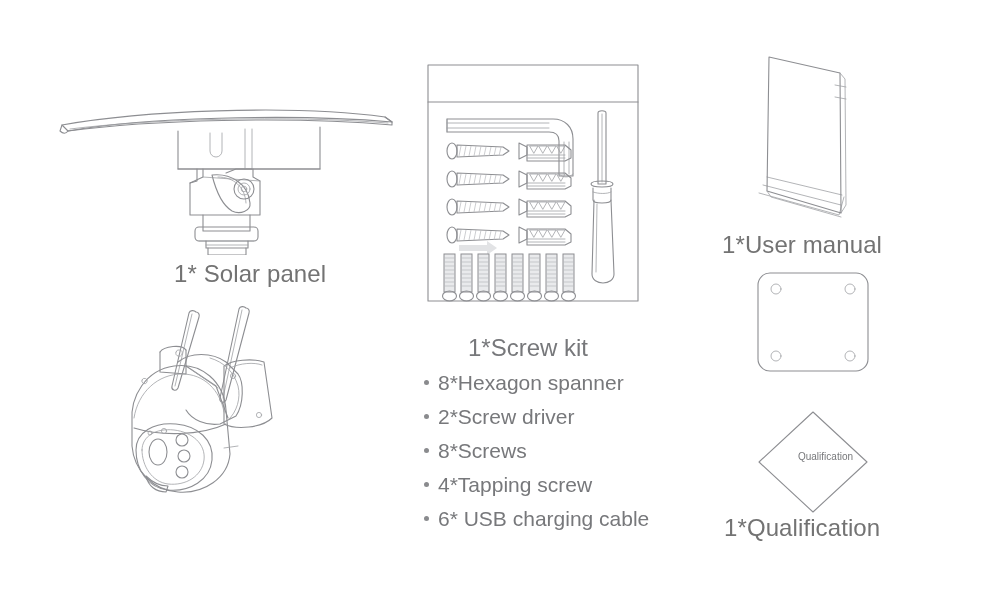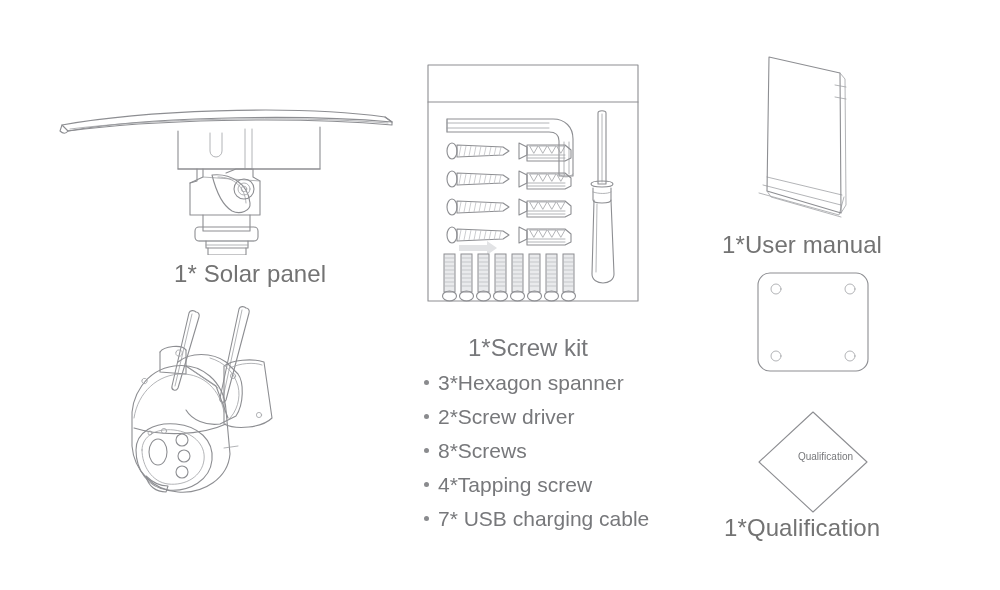--- a/index.html
+++ b/index.html
@@ -305,37 +305,37 @@
         <path class="ln" d="M169 138 L 167 212 C 167 224, 189 224, 189 212 L 186 138"></path>
         <path class="ln-thin" d="M172 142 L 171 210"></path>
       </g>
     </svg>
   </div>
 
   <div class="kit-title">1*Screw kit</div>
   <ul class="kit-list">
     <li>
         <span class="dot"></span>
-        <span>3*Hexagon spanner</span>
+        <span>8*Hexagon spanner</span>
       </li>
     <li>
         <span class="dot"></span>
         <span>2*Screw driver</span>
       </li>
     <li>
         <span class="dot"></span>
         <span>8*Screws</span>
       </li>
     <li>
         <span class="dot"></span>
         <span>4*Tapping screw</span>
       </li>
     <li>
         <span class="dot"></span>
-        <span>7* USB charging cable</span>
+        <span>6* USB charging cable</span>
       </li>
   </ul>
 
   <div class="abs" style="left:745px; top:45px;">
     <svg width="130" height="180" viewBox="0 0 130 180">
 
       <path class="ln-thin" d="M14 148 L 94 170 L 99 152"></path>
       <path class="ln-thin" d="M18 140 L 96 160"></path>
       <path class="ln-thin" d="M22 132 L 97 150"></path>
 

